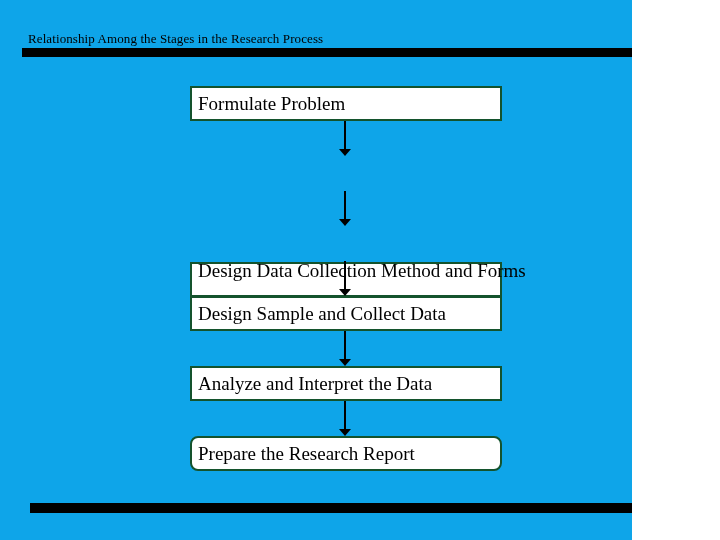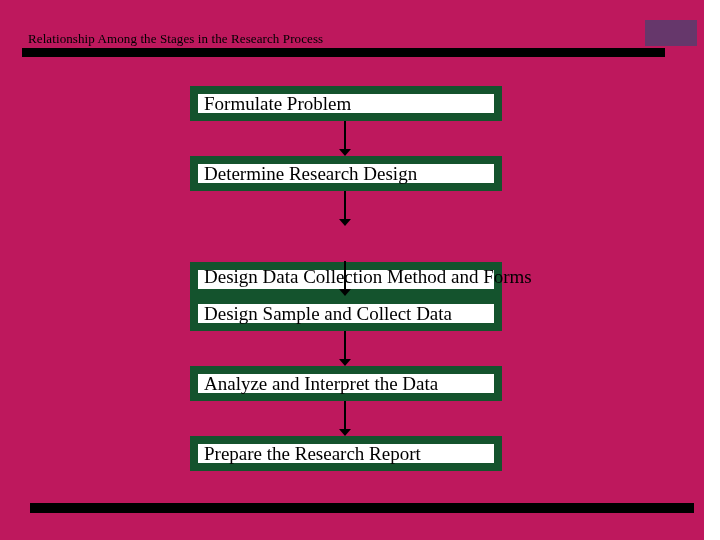--- a/index.html
+++ b/index.html
@@ -6,23 +6,23 @@
     margin: 0;
     padding: 0;
     background: #ffffff;
   }
   body {
     font-family: "Liberation Serif", "DejaVu Serif", serif;
     color: #000000;
   }
   #slide {
     position: relative;
-    width: 704px;
+    width: 632px;
     height: 540px;
-    background: #be185d;
+    background: #0ea5e9;
     overflow: hidden;
   }
 
   
   .accent-block {
     position: absolute;
     left: 645px;
     top: 20px;
     width: 52px;
     height: 26px;
@@ -66,21 +66,21 @@
     top: 0;
     width: 720px;
     height: 540px;
   }
   .node {
     position: absolute;
     left: 190px;
     width: 312px;
     height: 35px;
     box-sizing: border-box;
-    border: 8px solid #14532d;
+    border: 2px solid #14532d;
     background: #ffffff;
   }
   .node-label {
     position: absolute;
     left: 6px;
     top: 50%;
     transform: translateY(-50%);
     font-size: 19px;
     line-height: 22px;
     white-space: nowrap;
@@ -121,23 +121,20 @@
   <div class="rule-top"></div>
 
   <div class="flow">
 
     <div class="node" style="top:86px;">
       <span class="node-label">Formulate Problem</span>
     </div>
     <div class="connector" style="top:121px; height:28px;"></div>
     <div class="arrowhead" style="top:149px;"></div>
 
-    <div class="node" style="top:156px;">
-      <span class="node-label">Determine Research Design</span>
-    </div>
     <div class="connector" style="top:191px; height:28px;"></div>
     <div class="arrowhead" style="top:219px;"></div>
 
     <div class="node" style="top:226px;margin-top:36px;">
       <span class="node-label two-line" style="top:-4px; transform:none;">Design Data Collection Method and Forms</span>
     </div>
     <div class="connector" style="top:261px; height:28px;"></div>
     <div class="arrowhead" style="top:289px;"></div>
 
     <div class="node" style="top:296px;padding-left:19px;">
@@ -145,21 +142,21 @@
     </div>
     <div class="connector" style="top:331px; height:28px;"></div>
     <div class="arrowhead" style="top:359px;"></div>
 
     <div class="node" style="top:366px;padding-left:36px;">
       <span class="node-label">Analyze and Interpret the Data</span>
     </div>
     <div class="connector" style="top:401px; height:28px;"></div>
     <div class="arrowhead" style="top:429px;"></div>
 
-    <div class="node" style="top:436px;">
+    <div class="node" style="top:436px;border-radius:8px;">
       <span class="node-label">Prepare the Research Report</span>
     </div>
 
   </div>
 
   <div class="rule-bottom"></div>
 
 </div>
 
 </body></html>

